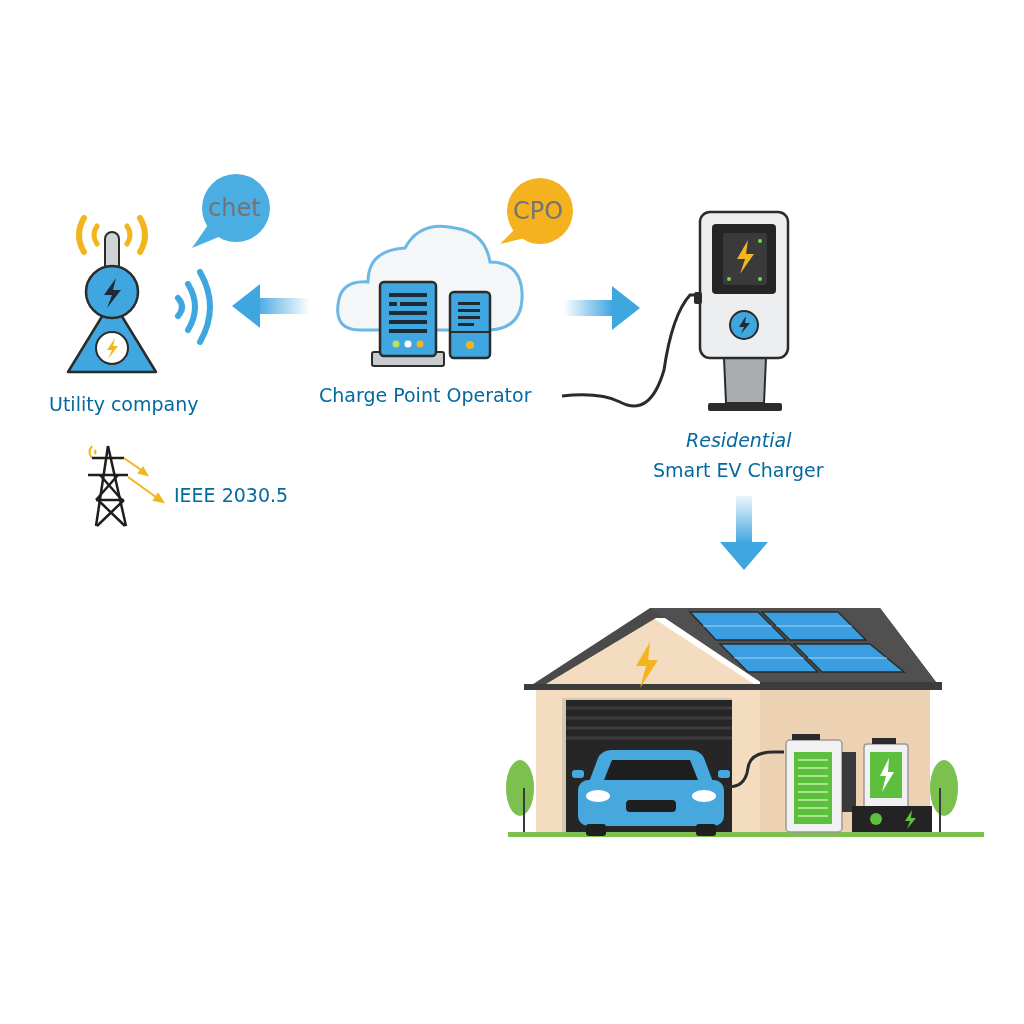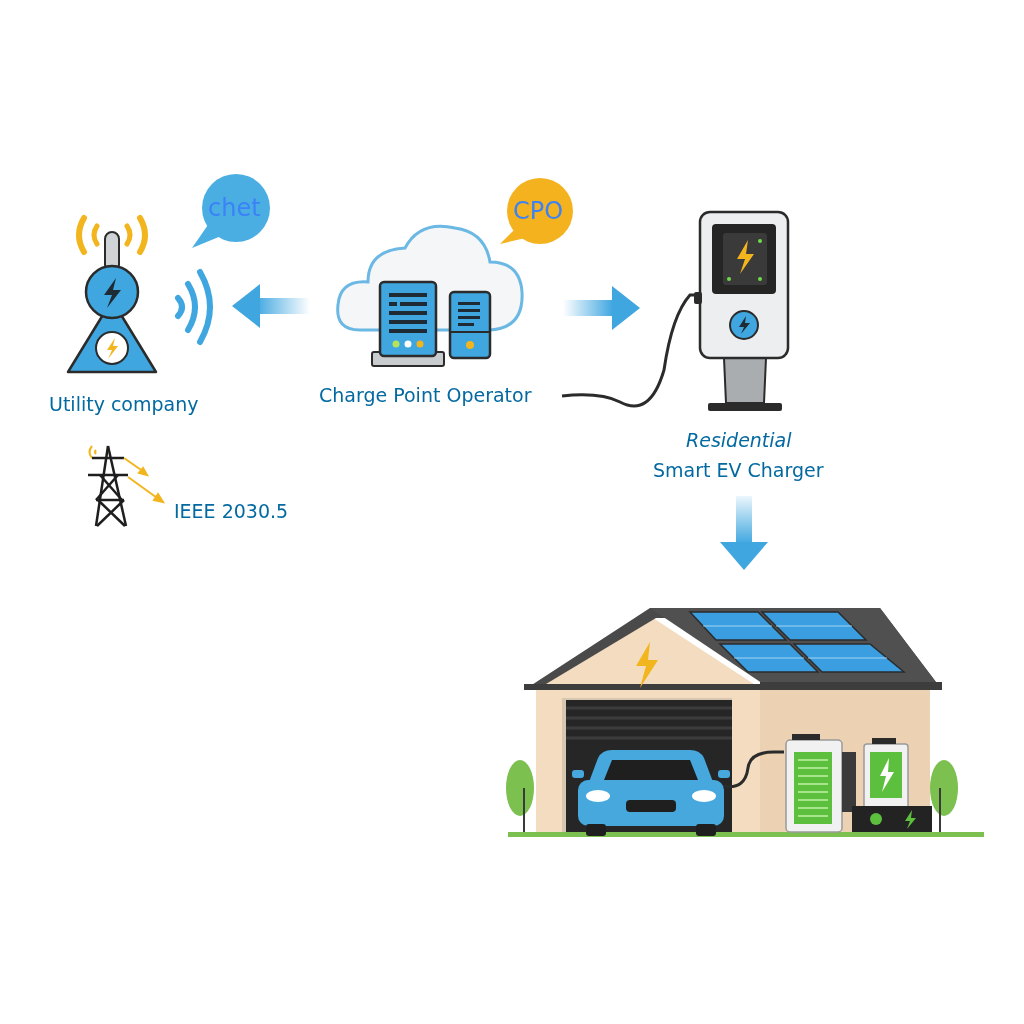--- a/index.html
+++ b/index.html
@@ -1,20 +1,20 @@
 <!DOCTYPE html>
 <html><head>
 <meta charset="utf-8">
 <style>
   html, body { margin:0; padding:0; background:#ffffff; }
   body { width:1024px; height:1024px; position:relative; overflow:hidden;
          font-family:"DejaVu Sans", "Liberation Sans", sans-serif; color:#1a1a1a; }
   .abs { position:absolute; }
   .label { font-size:19px; color:#0369a1; white-space:nowrap; }
-  .bubble-text { position:absolute; font-size:24px; color:#3b82f6; font-weight:500; }
+  .bubble-text { position:absolute; font-size:24px; color:#737373; font-weight:500; }
 </style>
 </head>
 <body>
 
 <svg class="abs" style="left:0;top:0" width="1024" height="1024" viewBox="0 0 1024 1024">
   <defs>
     <linearGradient id="arrowL" x1="1" y1="0" x2="0" y2="0">
       <stop offset="0" stop-color="#3fa6e0" stop-opacity="0"></stop>
       <stop offset="1" stop-color="#3fa6e0" stop-opacity="1"></stop>
     </linearGradient>
@@ -216,13 +216,13 @@
   </g>
 </svg>
 
 <span class="bubble-text" style="left:208px;top:194px;">chet</span>
 <span class="bubble-text" style="left:513px;top:197px;">CPO</span>
 
 <span class="abs label" style="left:49px;top:393px;">Utility company</span>
 <span class="abs label" style="left:319px;top:384px;">Charge Point Operator</span>
 <span class="abs label" style="left:686px;top:429px;font-style:italic;">Residential</span>
 <span class="abs label" style="left:653px;top:459px;">Smart EV Charger</span>
-<span class="abs label" style="left:174px;top:484px;margin-top:16px;">IEEE 2030.5</span>
+<span class="abs label" style="left:174px;top:484px;">IEEE 2030.5</span>
 
 </body></html>

